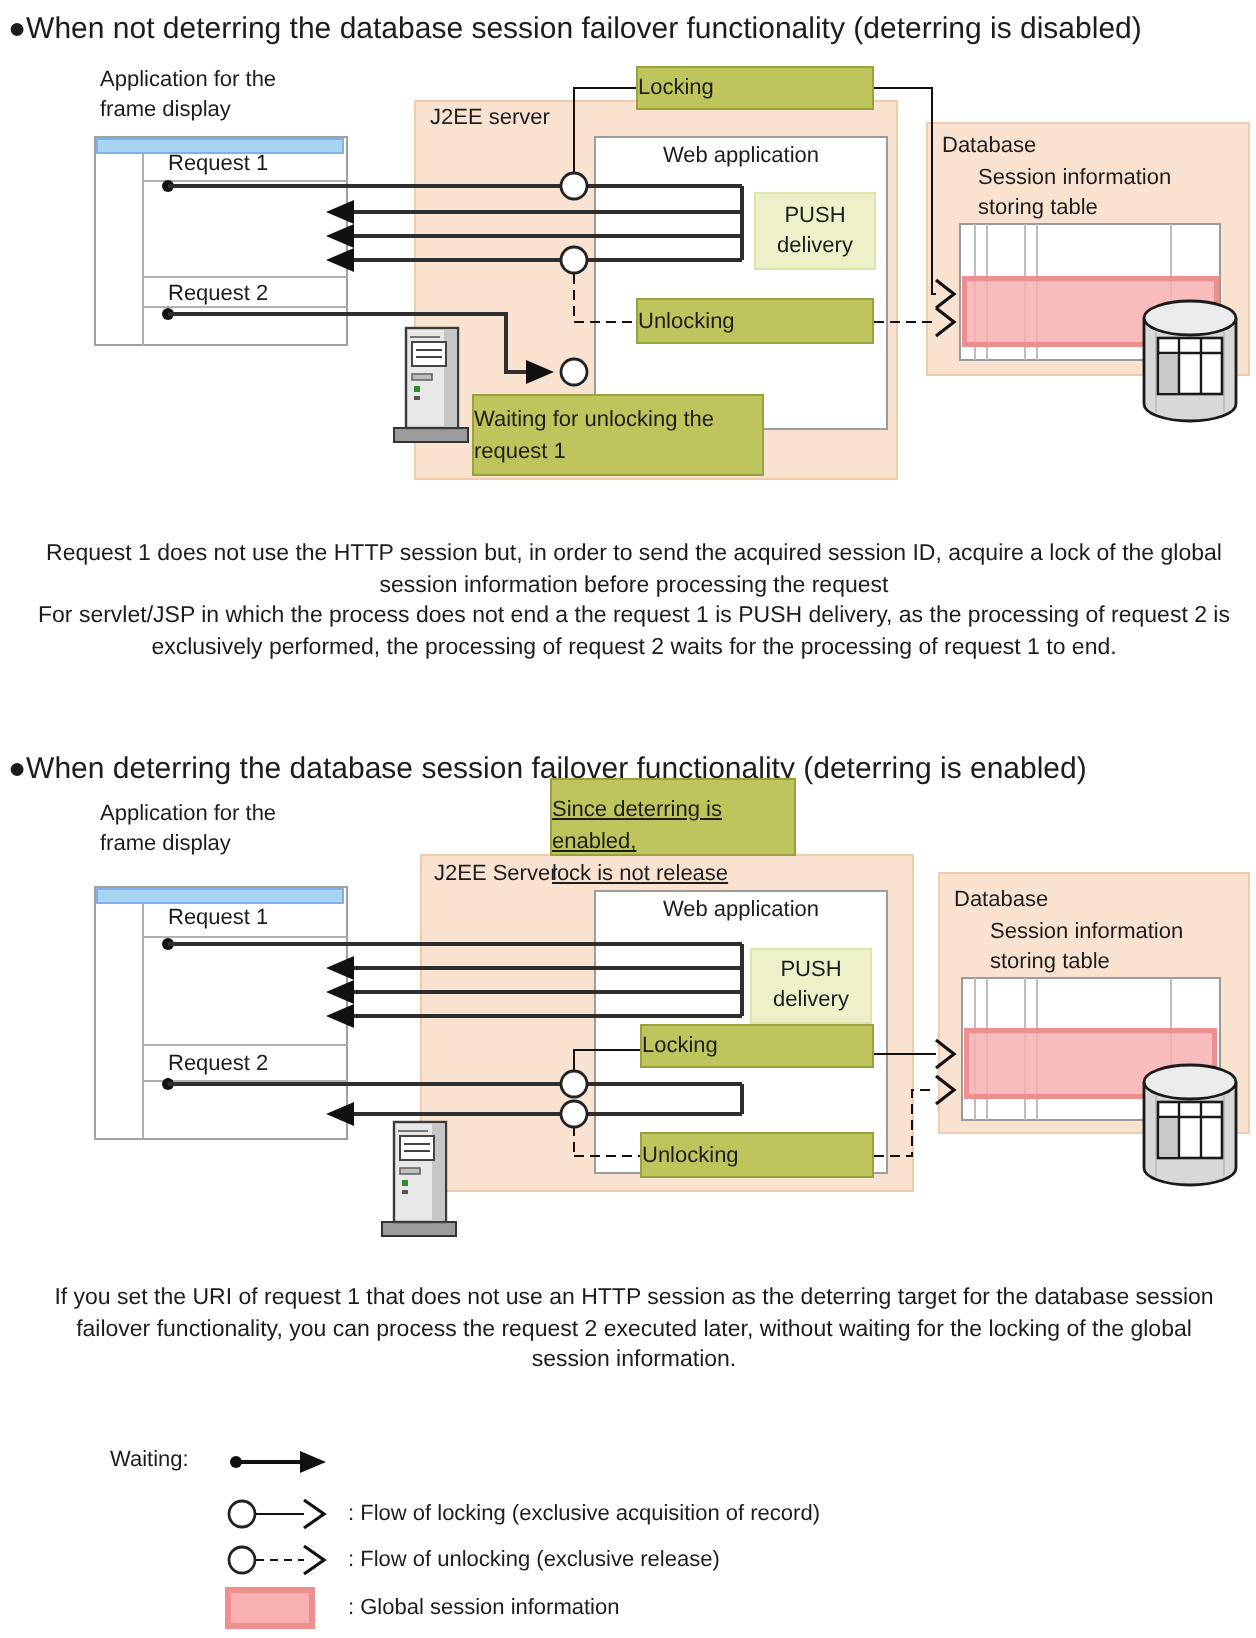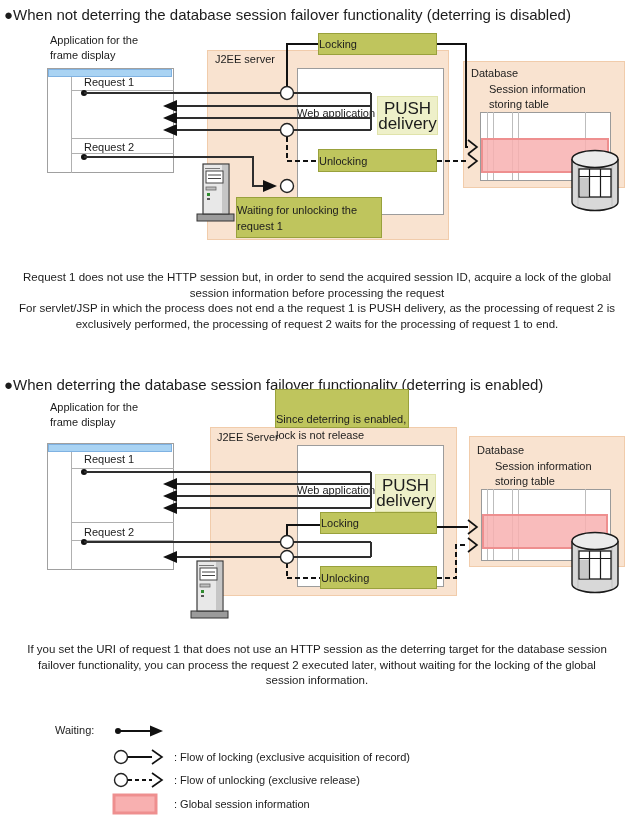--- a/index.html
+++ b/index.html
@@ -9,22 +9,22 @@
   .heading{font-size:15px;font-weight:normal;white-space:nowrap;}
   .lbl{font-size:11px;white-space:nowrap;line-height:15px;}
   .para{font-size:11.5px;line-height:15.5px;width:598px;text-align:center;}
   .frame{background:#ffffff;border:1px solid #a0a0a0;box-sizing:border-box;}
   .bluebar{background:#a9d3f3;border:1px solid #7fb2e2;box-sizing:border-box;}
   .peach{background:#f9e3d0;border:1px solid #f1ccab;box-sizing:border-box;}
   .whitebox{background:#ffffff;border:1px solid #9c9c9c;box-sizing:border-box;}
   .green{background:#bfc55d;border:1px solid #99a13c;box-sizing:border-box;
          font-size:11px;text-align:left;color:#1c1c1c;}
   .pale{background:#eef0c9;border:1px solid #e0e3ab;box-sizing:border-box;
-        font-size:17px;text-align:center;}
-  .ctr{text-align:left;margin-top:35px;}
+        font-size:11px;text-align:center;}
+  .ctr{text-align:center;}
   #overlay{position:absolute;left:0;top:0;z-index:50;}
   .boxtxt{position:absolute;z-index:20;}
 </style>
 </head>
 <body>
 
 <div id="page">
 
   <div class="abs heading" style="left:4px;top:6px;">●When not deterring the database session failover functionality (deterring is disabled)</div>
 
@@ -75,21 +75,21 @@
 
   <div>
     <div class="abs lbl" style="left:50px;top:400px;">
       <div>Application for the</div>
       <div>frame display</div>
     </div>
 
     <div class="abs peach" style="left:210px;top:427px;width:247px;height:169px;"></div>
     <div class="abs lbl boxtxt" style="left:217px;top:430px;">J2EE Server</div>
 
-    <div class="abs green boxtxt" style="left:275px;top:389px;width:134px;height:39px;line-height:16px;padding-top:21px;z-index:15;">
+    <div class="abs green boxtxt" style="left:275px;top:389px;width:123px;height:39px;line-height:16px;padding-top:7px;z-index:15;text-decoration:underline;">
       <div>Since deterring is enabled,</div>
       <div>lock is not release</div>
     </div>
 
     <div class="abs whitebox" style="left:297px;top:445px;width:147px;height:142px;z-index:10;"></div>
     <div class="abs lbl boxtxt ctr" style="left:297px;top:448px;width:147px;">Web application</div>
 
     <div class="abs frame" style="left:47px;top:443px;width:127px;height:127px;z-index:10;">
       <div class="bluebar" style="position:absolute;left:0px;top:0px;width:124px;height:8px;"></div>
     </div>

